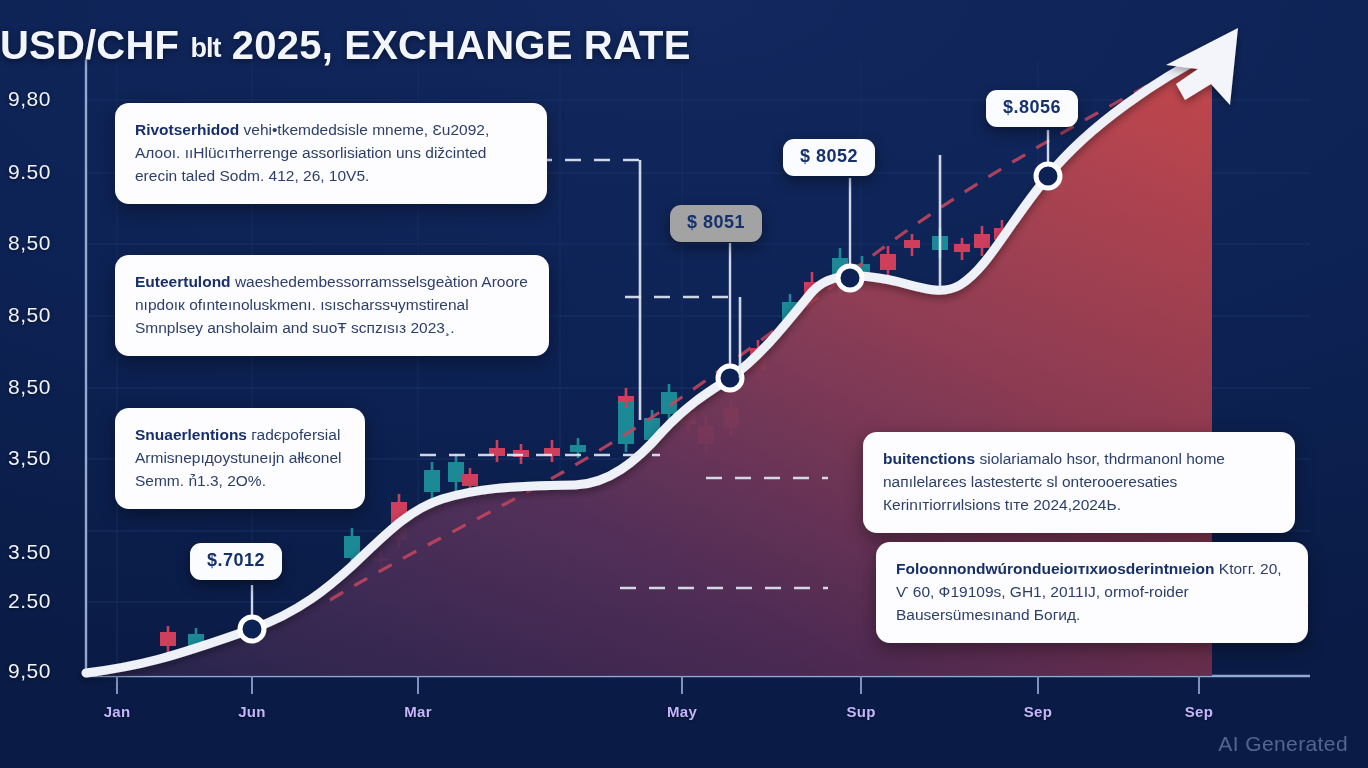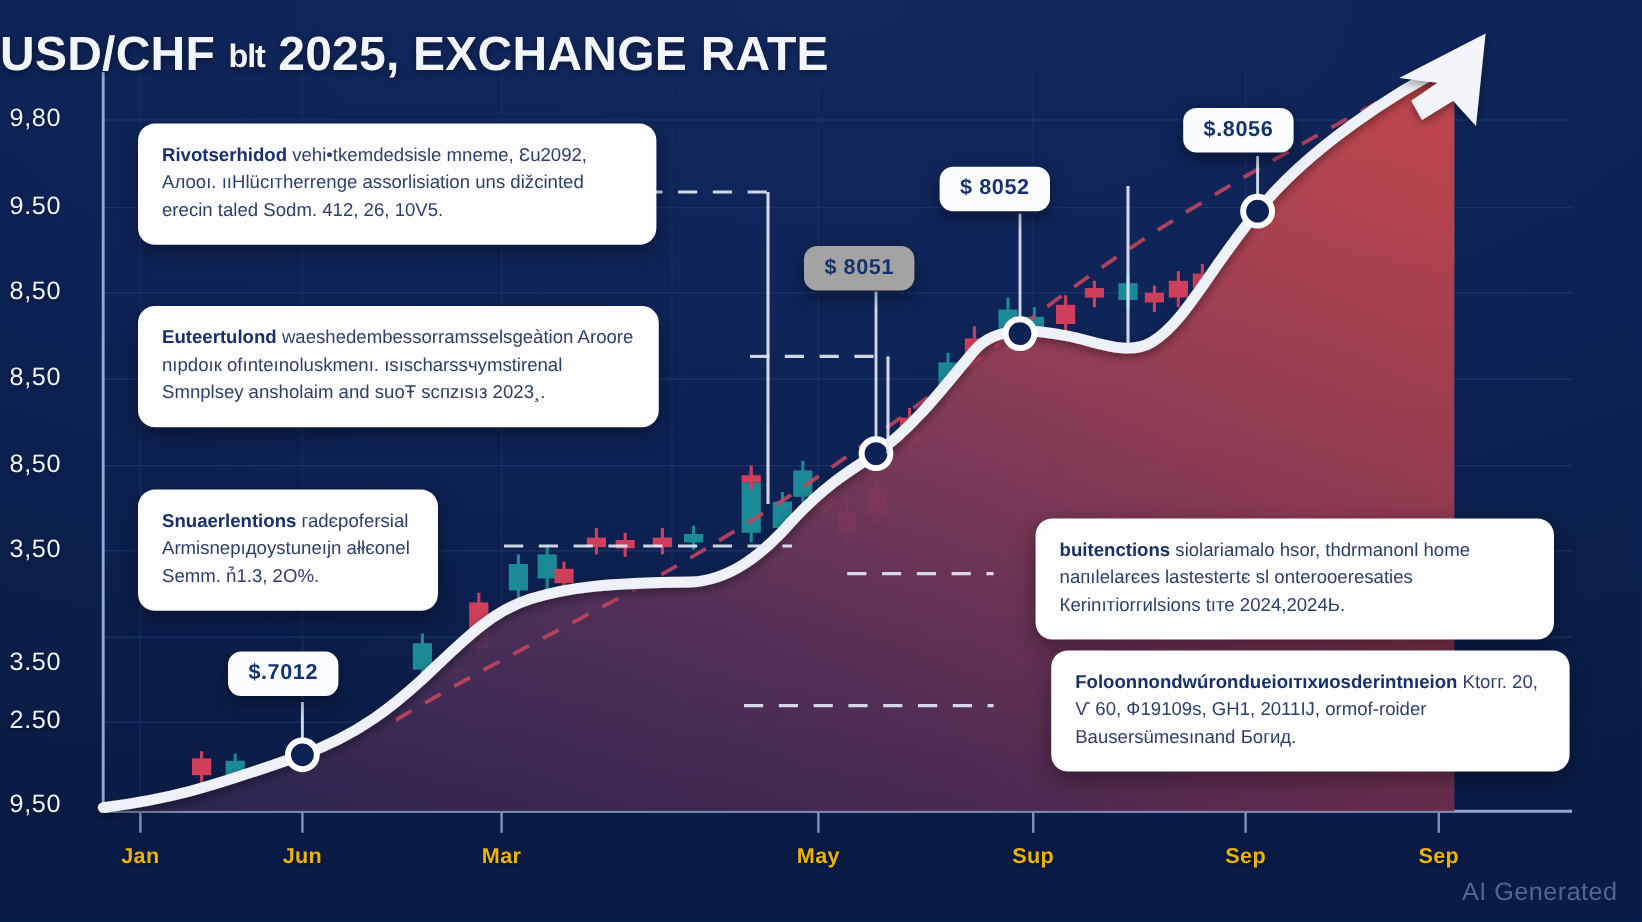--- a/index.html
+++ b/index.html
@@ -50,22 +50,22 @@
     color:#eef2fa;
     font-size:21px;
     font-weight:normal;
     letter-spacing:0.5px;
     text-shadow:0 1px 3px rgba(0,0,0,.5);
   }
   .xtick {
     position:absolute;
     top:703px;
     transform:translateX(-50%);
-    color:#eab308;
-    font-size:18px;
+    color:#c4b5fd;
+    font-size:15px;
     font-weight:bold;
     letter-spacing:0.3px;
     text-shadow:0 1px 3px rgba(0,0,0,.5);
     white-space:nowrap;
   }
 
   
   .note {
     position:absolute;
     background:#fdfdff;

